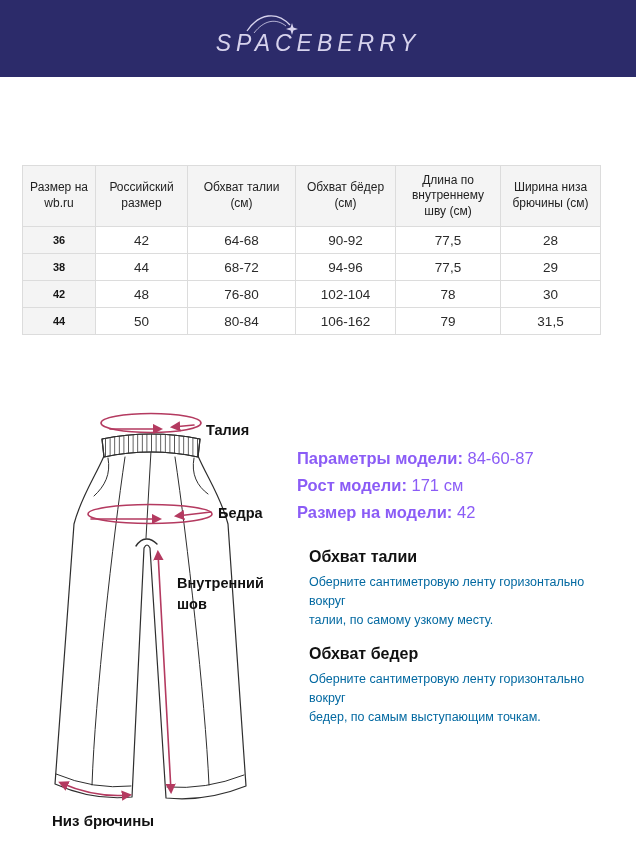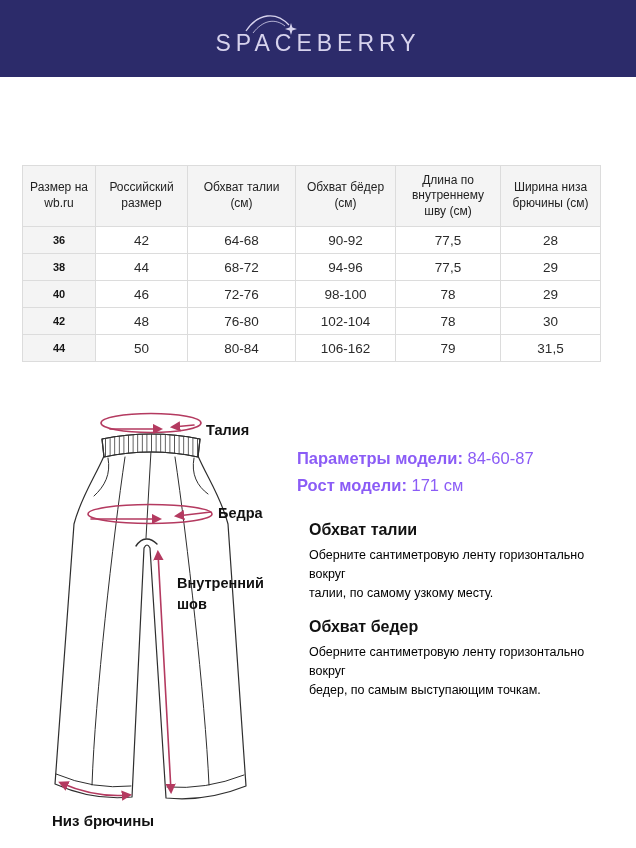--- a/index.html
+++ b/index.html
@@ -2,21 +2,21 @@
 <html><head>
 <meta charset="utf-8">
 <style>
   html,body{margin:0;padding:0;background:#ffffff;}
   .page{position:relative;width:636px;height:848px;background:#fff;overflow:hidden;
         font-family:"Liberation Sans",sans-serif;}
 
   
   .brand-bar{position:absolute;top:0;left:0;width:636px;height:77px;background:#2c2b6a;
              display:flex;align-items:center;justify-content:center;}
-  .logo{position:relative;margin-top:10px;}
+  .logo{position:relative;margin-top:10px;font-style:italic;}
   .logo-text{color:#d7d3ed;font-size:23px;letter-spacing:5px;font-weight:400;white-space:nowrap;}
   .swoosh{position:absolute;top:-22px;left:28px;}
 
   
   .size-table{position:absolute;left:22px;top:165px;width:578px;border-collapse:collapse;
               table-layout:fixed;}
   .size-table th,.size-table td{border:1px solid #dcdcdc;text-align:center;vertical-align:middle;}
   .size-table thead th{background:#f4f4f4;font-weight:400;font-size:12px;color:#222;
                        height:56px;padding:2px 6px;line-height:1.3;}
   .size-table tbody td{font-size:13.5px;color:#2b2b2b;height:26px;padding:0 4px;font-weight:400;}
@@ -28,21 +28,21 @@
                       font-size:14.5px;fill:#111;}
   .pants-diagram text.hem-t{font-size:15px;}
 
   
   .info-col{position:absolute;left:297px;top:444px;width:316px;}
   .model-line{font-size:16.5px;color:#8b5cf6;margin:5px 0 8px 0;}
   .model-line .lbl{font-weight:700;}
   .sections{margin-top:26px;margin-left:12px;}
   .m-section{margin-bottom:16px;}
   .m-section h3{font-size:16px;font-weight:700;color:#111;margin:0 0 7px 0;}
-  .m-section p{font-size:12.5px;color:#000000;line-height:1.5;margin:0;white-space:pre-line;}
+  .m-section p{font-size:12.5px;color:#0369a1;line-height:1.5;margin:0;white-space:pre-line;}
 </style>
 </head>
 <body>
 
 <div class="page">
 
   <header class="brand-bar">
     <div class="logo">
       <svg class="swoosh" width="62" height="34" viewBox="0 0 62 34">
         <path d="M3,23 C15,5 33,3 46,17" fill="none" stroke="#d7d3ed" stroke-width="1.3"></path>
@@ -80,28 +80,20 @@
         <td>90-92</td>
         <td>77,5</td>
         <td>28</td>
       </tr>
       <tr>
         <th class="rh">38</th>
         <td>44</td>
         <td>68-72</td>
         <td>94-96</td>
         <td>77,5</td>
-        <td>29</td>
-      </tr>
-      <tr>
-        <th class="rh">40</th>
-        <td>46</td>
-        <td>72-76</td>
-        <td>98-100</td>
-        <td>78</td>
         <td>29</td>
       </tr>
       <tr>
         <th class="rh">42</th>
         <td>48</td>
         <td>76-80</td>
         <td>102-104</td>
         <td>78</td>
         <td>30</td>
       </tr>
@@ -169,20 +161,24 @@
   <div class="info-col">
     <div class="model-info">
       <div class="model-line">
         <span class="lbl">Параметры модели:</span>
         <span>84-60-87</span>
       </div>
       <div class="model-line">
         <span class="lbl">Рост модели:</span>
         <span>171 см</span>
       </div>
+      <div class="model-line">
+        <span class="lbl">Размер на модели:</span>
+        <span>42</span>
+      </div>
     </div>
 
     <div class="sections">
       <section class="m-section">
         <h3>Обхват талии</h3>
         <p>Оберните сантиметровую ленту горизонтально вокруг
 талии, по самому узкому месту.</p>
       </section>
       <section class="m-section">
         <h3>Обхват бедер</h3>

